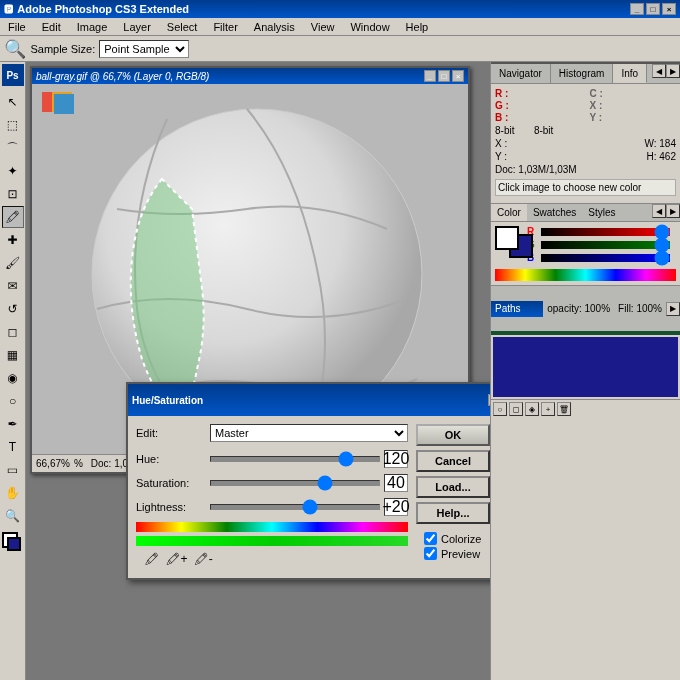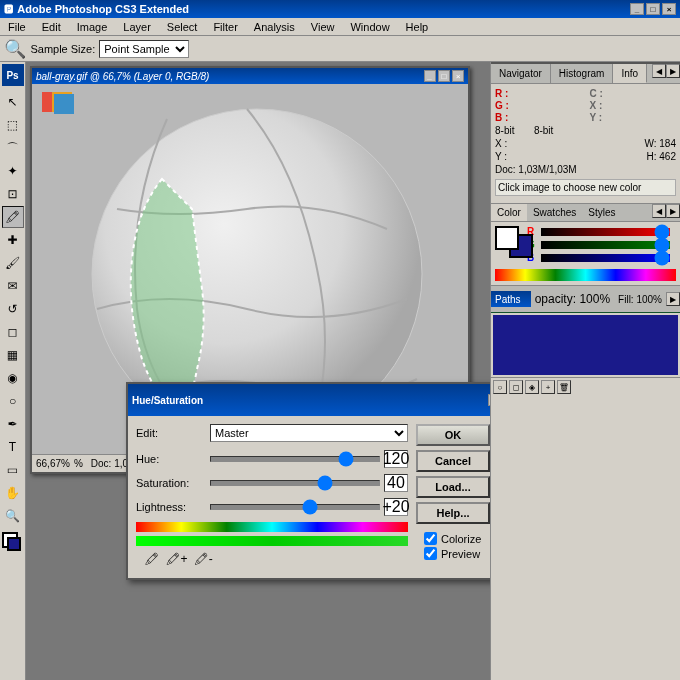--- a/index.html
+++ b/index.html
@@ -709,23 +709,23 @@
               <input type="range" class="color-slider" min="0" max="255" value="255" style="background: linear-gradient(to right, black, blue);">
               <span class="color-value">255</span>
             </div>
           </div>
         </div>
         <div class="color-spectrum"></div>
       </div>
     </div>
 
     <div class="paths-panel">
-      <div style="display:flex; align-items:center; background:#b8b8b4; border-bottom:1px solid #14532d;">
+      <div style="display:flex; align-items:center; background:#b8b8b4; border-bottom:4px solid #14532d;">
         <div class="paths-title" style="flex:1;">Paths</div>
-        <div style="font-size:12px; padding:6px 4px;">
+        <div style="font-size:10px; padding:17px 4px;">
           <span>opacity:</span>
           <span>100%</span>
         </div>
         <div style="font-size:10px; padding:2px 4px;">
           <span>Fill:</span>
           <span>100%</span>
         </div>
         <div class="panel-scroll-btn">▶</div>
       </div>
       <div class="paths-content"></div>

